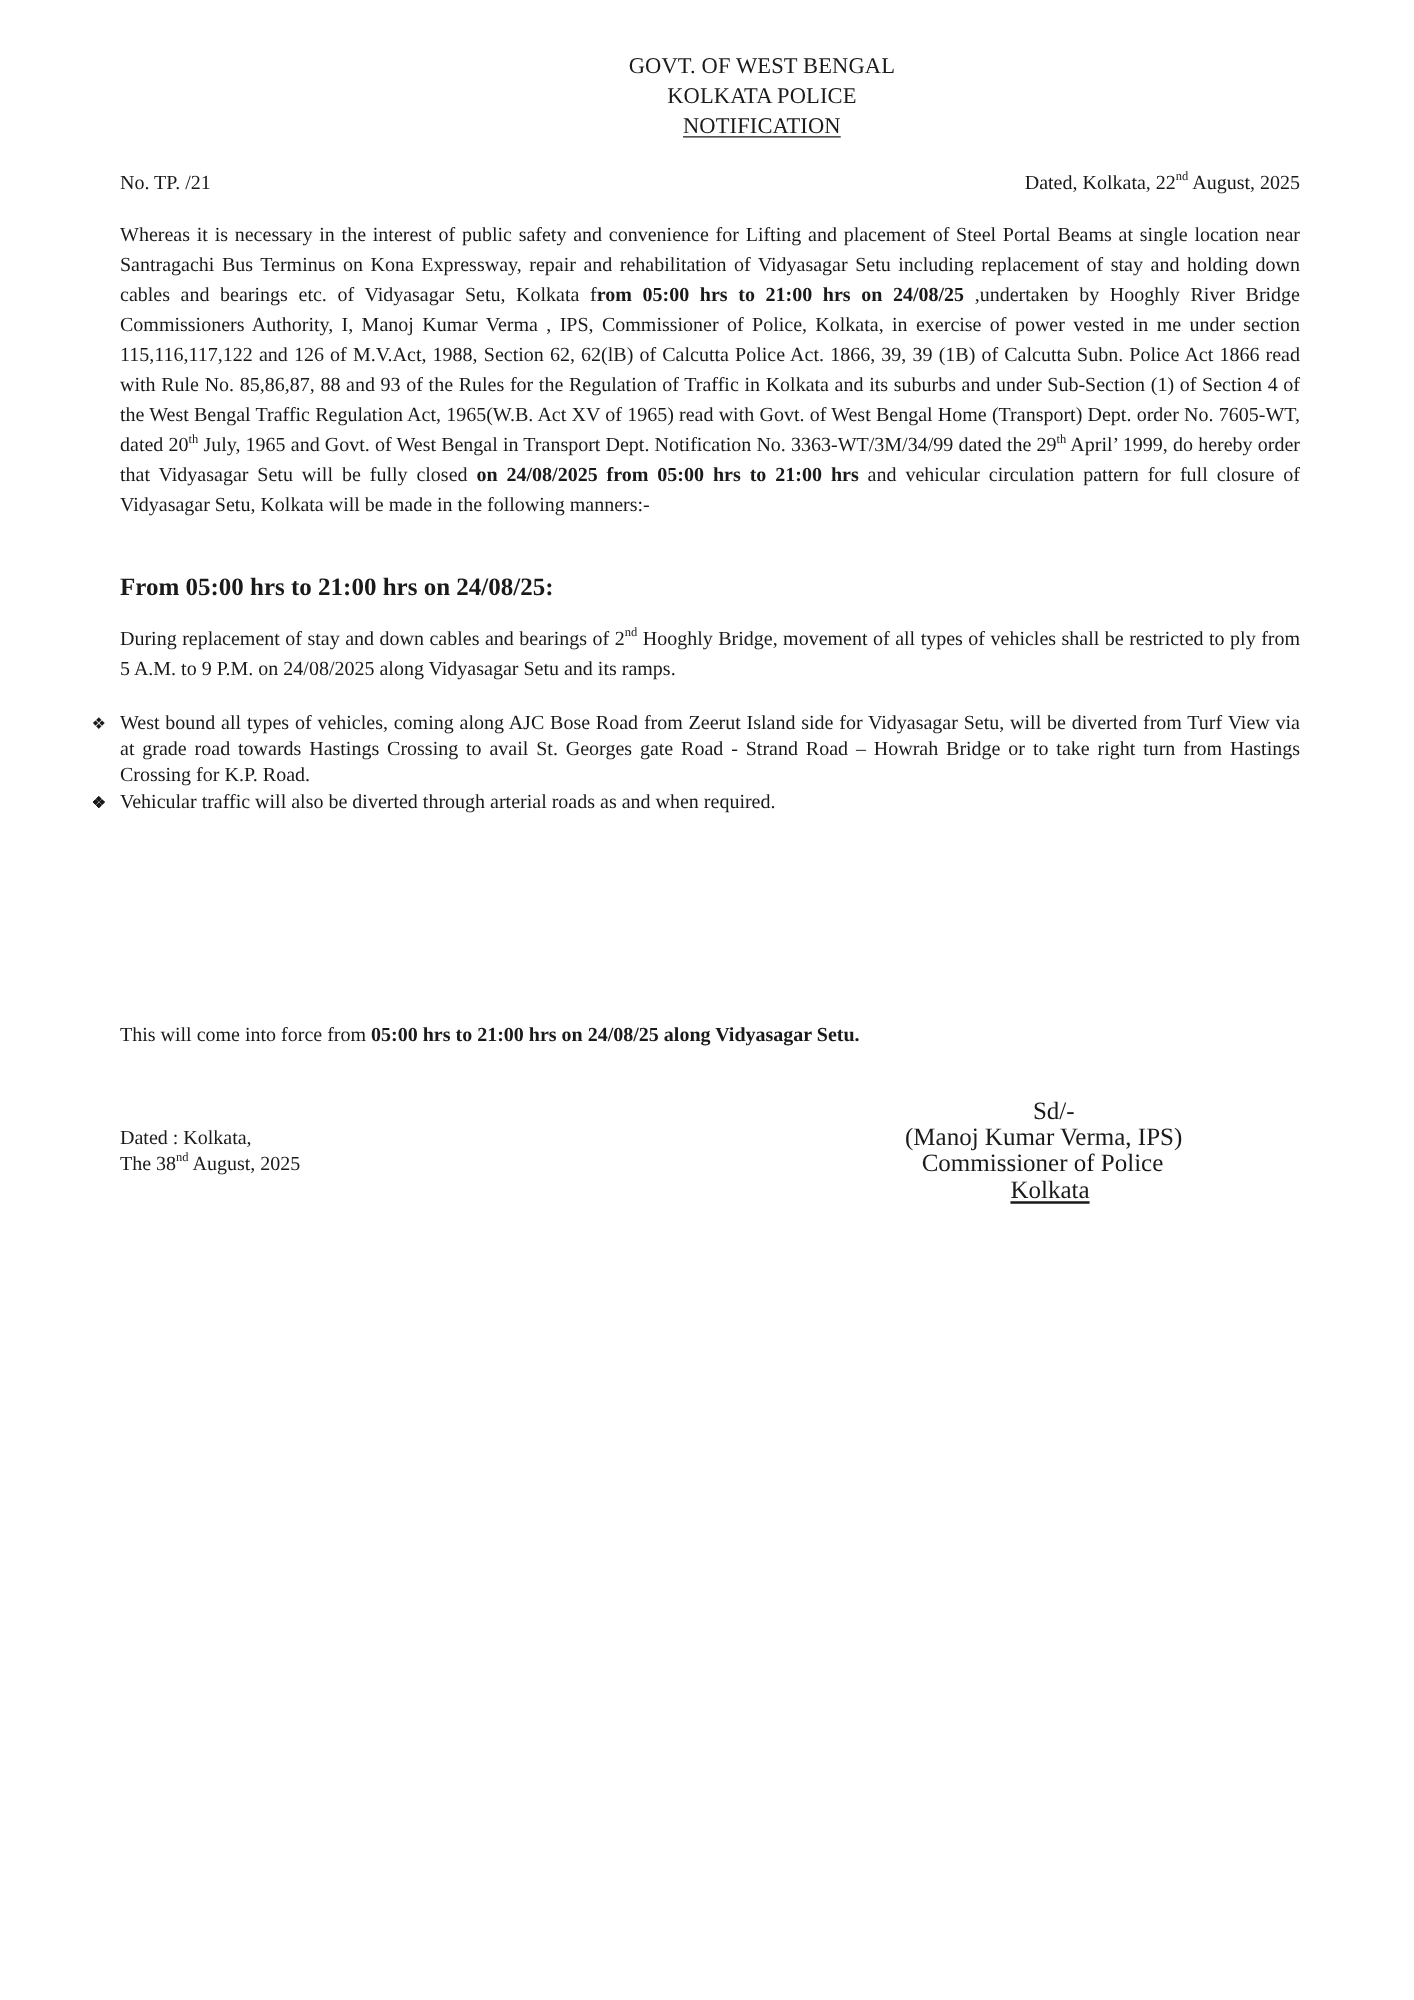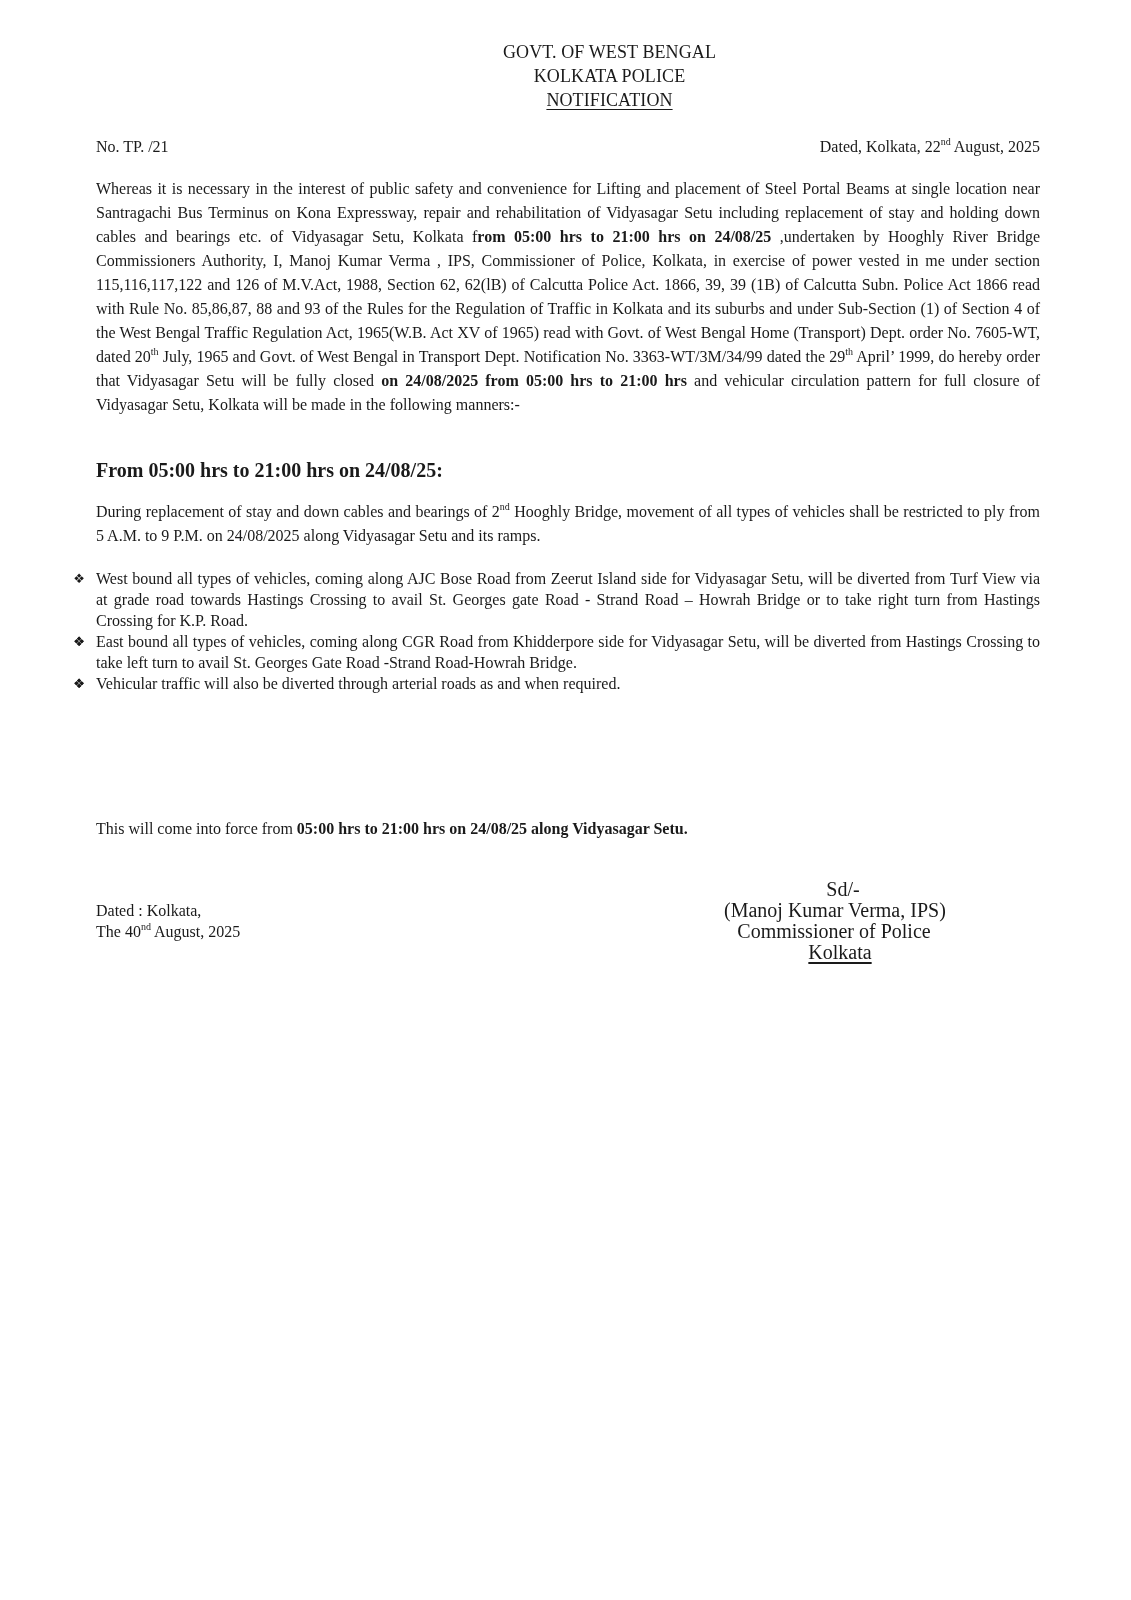--- a/index.html
+++ b/index.html
@@ -132,30 +132,30 @@
 
   <div class="para p1"><span>Whereas it is necessary in the interest of public safety and convenience for Lifting and placement of Steel Portal Beams at single location near Santragachi Bus Terminus on Kona Expressway, repair and rehabilitation of  Vidyasagar Setu including replacement of stay and holding down cables and bearings etc. of  Vidyasagar Setu, Kolkata f</span><b>rom 05:00 hrs to 21:00 hrs on 24/08/25</b><span> ,undertaken by Hooghly River Bridge Commissioners Authority, I, Manoj Kumar Verma , IPS, Commissioner of Police, Kolkata, in exercise of power vested in me under section 115,116,117,122 and 126 of M.V.Act, 1988, Section 62, 62(lB) of Calcutta Police Act. 1866, 39, 39 (1B) of Calcutta Subn. Police Act 1866 read with Rule No. 85,86,87, 88 and 93 of the Rules for the Regulation of Traffic in Kolkata and its suburbs and under Sub-Section (1) of Section 4 of the West Bengal Traffic Regulation Act, 1965(W.B. Act XV of 1965) read with Govt. of West Bengal Home (Transport) Dept. order No. 7605-WT, dated 20</span><sup>th</sup><span> July, 1965 and Govt. of West Bengal in Transport Dept. Notification No. 3363-WT/3M/34/99 dated the 29</span><sup>th</sup><span> April’ 1999, do hereby order that Vidyasagar Setu will be fully closed </span><b>on 24/08/2025 from 05:00 hrs to 21:00 hrs</b><span>  and vehicular circulation pattern for full  closure of Vidyasagar Setu, Kolkata will be made in the following manners:-</span></div>
 
   <div class="subhead">From 05:00 hrs to 21:00 hrs on  24/08/25:</div>
 
   <div class="para p2"><span>During replacement of stay and down cables and bearings of 2</span><sup>nd</sup><span> Hooghly Bridge, movement of all types of vehicles shall be restricted to ply from 5 A.M. to 9 P.M. on 24/08/2025 along Vidyasagar Setu and its ramps.</span></div>
 
   <ul class="bullets">
     <li><span class="bullet-icon">❖</span><span>West bound all types of vehicles, coming along AJC Bose Road from Zeerut Island side for Vidyasagar Setu, will be diverted from Turf View via at grade road towards Hastings Crossing to avail St. Georges gate Road - Strand Road – Howrah Bridge or to take right turn from Hastings Crossing for K.P. Road.</span></li>
     <li><span class="bullet-icon">❖</span></li>
-    <li><span class="bullet-icon">❖</span><span>East bound all types of vehicles, coming along CGR Road from Khidderpore side for Vidyasagar Setu, will be diverted from Hastings Crossing to take left turn to avail St. Georges Gate Road -Strand Road-Howrah Bridge.</span></li>
+    <li><span class="bullet-icon">❖</span></li>
     <li><span class="bullet-icon">❖</span></li>
     <li><span class="bullet-icon">❖</span><span>Vehicular traffic will also be diverted through arterial roads as and when required.</span></li>
   </ul>
 
   <div class="force"><span>This will come into force from </span><b>05:00 hrs to 21:00 hrs on 24/08/25 along Vidyasagar Setu.</b></div>
 
   <div class="sign-left">
     <div>Dated :  Kolkata,</div>
-    <div><span>The 40</span><sup>nd</sup><span>  August, 2025</span></div>
+    <div><span>The 38</span><sup>nd</sup><span>  August, 2025</span></div>
   </div>
 
   <div class="sign-right">
     <div style="padding-left:18px;">Sd/-</div>
     <div>(Manoj Kumar Verma, IPS)</div>
     <div>Commissioner of Police</div>
     <div style="padding-left:12px;"><span class="u">Kolkata</span></div>
   </div>
 
 </div>

